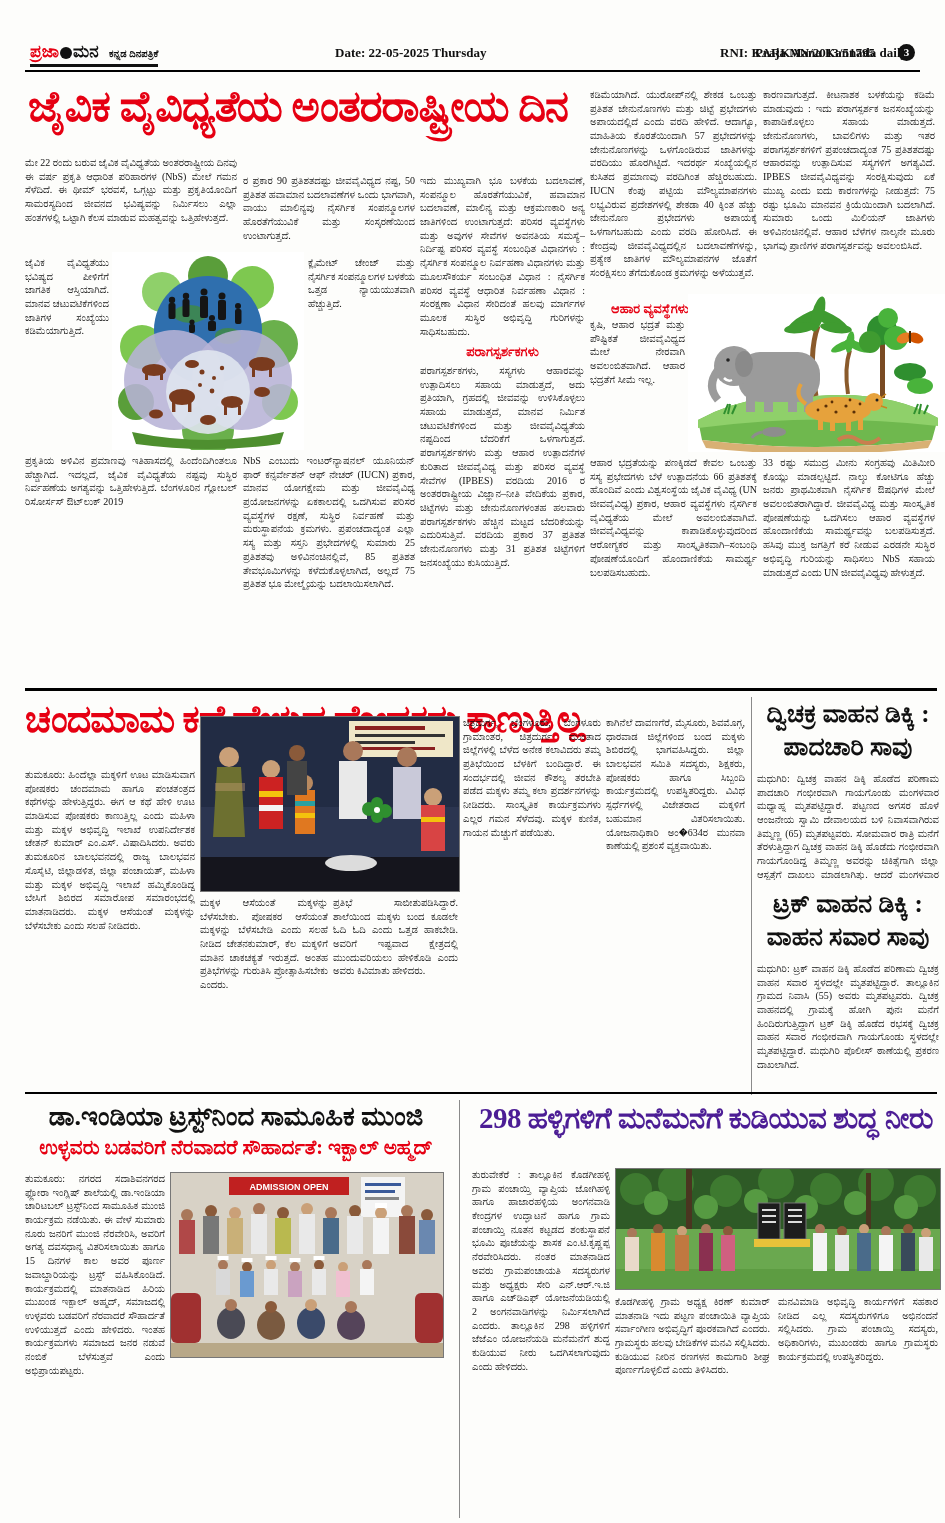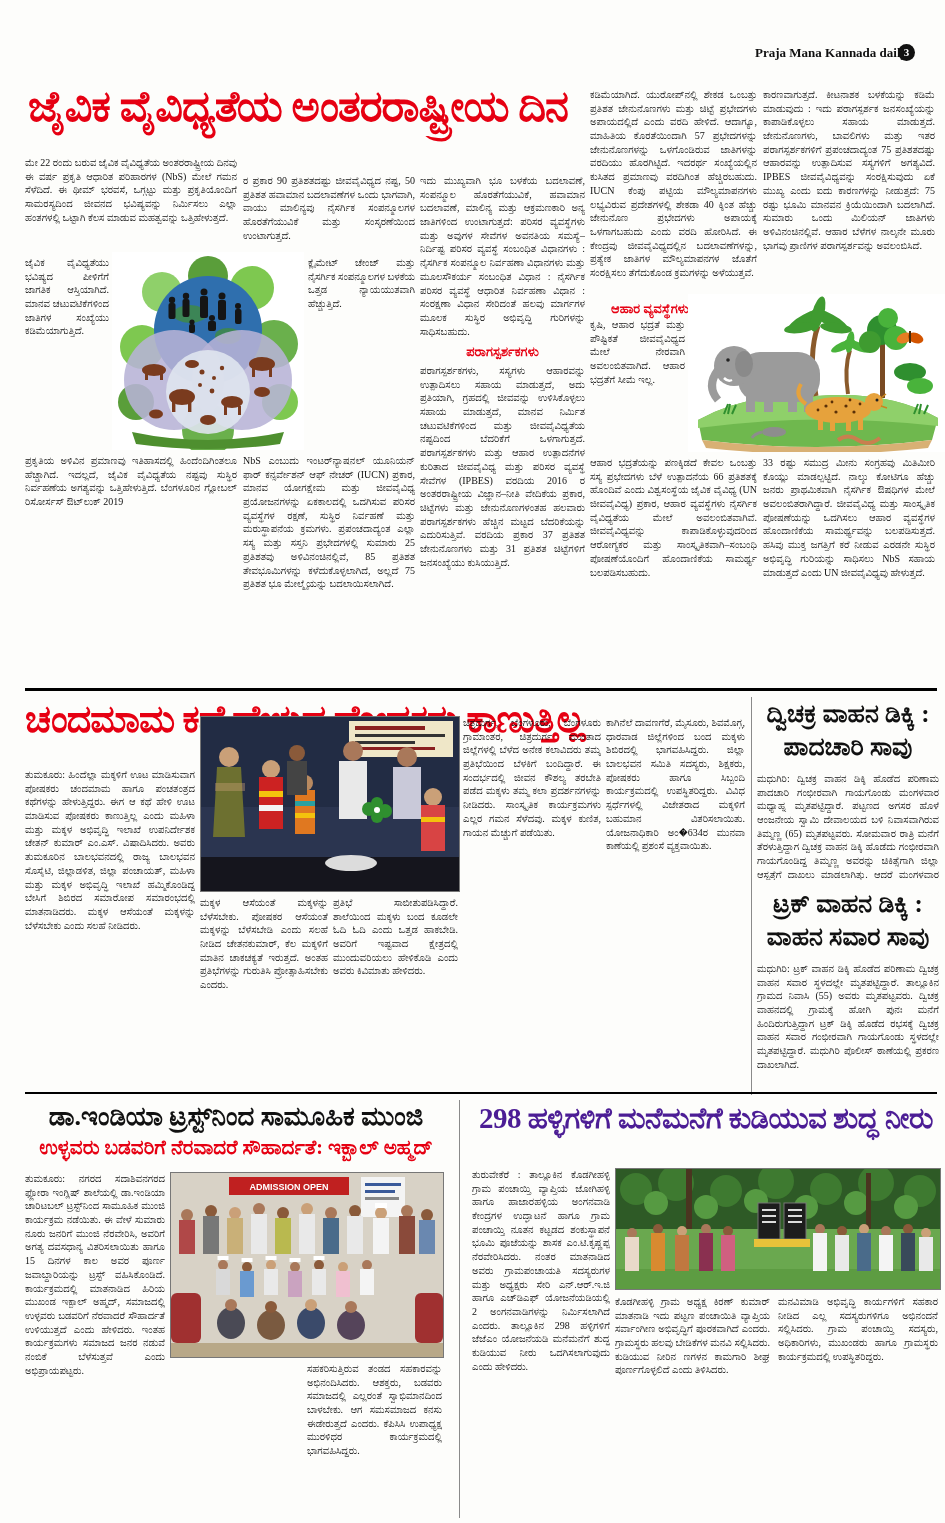--- a/index.html
+++ b/index.html
@@ -20,20 +20,28 @@
   .pagenum{width:17px;height:17px;border-radius:50%;background:#111;color:#fff;font-size:11px;
            font-weight:bold;text-align:center;line-height:17px;}
   .photo{border:1px solid #777;overflow:hidden;background:#ccc;}
   svg{display:block;}
 </style>
 </head>
 <body>
 
 <div class="page">
 
+  <div class="abs" style="left:25px;top:42px;width:895px;height:28px;border-bottom:2px solid #000;">
+    <span class="masthead abs" style="left:5px;top:0;">
+      <span class="red">ಪ್ರಜಾ</span><span style="display:inline-block;width:12px;height:12px;border-radius:50%;background:#111;vertical-align:middle;margin:0 1px;"></span><span>ಮನ</span>
+      <span style="font-size:10px;font-weight:bold;margin-left:6px;">ಕನ್ನಡ ದಿನಪತ್ರಿಕೆ</span>
+    </span>
+    <span class="meta abs" style="left:310px;top:3px;">Date: 22-05-2025 Thursday</span>
+    <span class="meta abs" style="left:695px;top:3px;">RNI: KARKAN/2013/51795</span>
+  </div>
   <span class="meta abs" style="left:1143px;"></span>
   <span class="meta abs" style="left:755px;top:45px;">Praja Mana Kannada daily</span>
   <div class="pagenum abs" style="left:898px;top:44px;">3</div>
 
   <div class="abs headline1" style="left:28px;top:84px;width:556px;height:88px;">ಜೈವಿಕ ವೈವಿಧ್ಯತೆಯ ಅಂತರರಾಷ್ಟ್ರೀಯ ದಿನ</div>
 
   <div class="abs bodytxt" style="left:25px;top:156px;width:212px;height:80px;">ಮೇ 22 ರಂದು ಬರುವ ಜೈವಿಕ ವೈವಿಧ್ಯತೆಯ ಅಂತರರಾಷ್ಟ್ರೀಯ ದಿನವು ಈ ವರ್ಷ ಪ್ರಕೃತಿ ಆಧಾರಿತ ಪರಿಹಾರಗಳ (NbS) ಮೇಲೆ ಗಮನ ಸೆಳೆದಿದೆ. ಈ ಥೀಮ್ ಭರವಸೆ, ಒಗ್ಗಟ್ಟು ಮತ್ತು ಪ್ರಕೃತಿಯೊಂದಿಗೆ ಸಾಮರಸ್ಯದಿಂದ ಜೀವನದ ಭವಿಷ್ಯವನ್ನು ನಿರ್ಮಿಸಲು ಎಲ್ಲಾ ಹಂತಗಳಲ್ಲಿ ಒಟ್ಟಾಗಿ ಕೆಲಸ ಮಾಡುವ ಮಹತ್ವವನ್ನು ಒತ್ತಿಹೇಳುತ್ತದೆ.</div>
   <div class="abs bodytxt" style="left:25px;top:256px;width:84px;height:194px;">ಜೈವಿಕ ವೈವಿಧ್ಯತೆಯು ಭವಿಷ್ಯದ ಪೀಳಿಗೆಗೆ ಜಾಗತಿಕ ಆಸ್ತಿಯಾಗಿದೆ. ಮಾನವ ಚಟುವಟಿಕೆಗಳಿಂದ ಜಾತಿಗಳ ಸಂಖ್ಯೆಯು ಕಡಿಮೆಯಾಗುತ್ತಿದೆ.</div>
   <div class="abs bodytxt" style="left:25px;top:454px;width:212px;height:196px;">ಪ್ರಕೃತಿಯ ಅಳಿವಿನ ಪ್ರಮಾಣವು ಇತಿಹಾಸದಲ್ಲಿ ಹಿಂದೆಂದಿಗಿಂತಲೂ ಹೆಚ್ಚಾಗಿದೆ. ಇದಲ್ಲದೆ, ಜೈವಿಕ ವೈವಿಧ್ಯತೆಯ ನಷ್ಟವು ಸುಸ್ಥಿರ ನಿರ್ವಹಣೆಯ ಅಗತ್ಯವನ್ನು ಒತ್ತಿಹೇಳುತ್ತಿದೆ. ಬೆಂಗಳೂರಿನ ಗ್ಲೋಬಲ್ ರಿಸೋರ್ಸಸ್ ಔಟ್‌ಲುಕ್ 2019</div>
 
@@ -366,21 +374,20 @@
           <circle cx="140" cy="132" r="6" fill="#caa078"></circle>
         <ellipse cx="180" cy="152" rx="14" ry="15" fill="#55445a"></ellipse>
           <circle cx="180" cy="134" r="6" fill="#a9785a"></circle>
       </g>
       <rect x="0" y="120" width="30" height="50" rx="6" fill="#a03030"></rect>
       <rect x="244" y="120" width="28" height="50" rx="6" fill="#a03030"></rect>
       <rect y="170" width="272" height="14" fill="#b8a888"></rect>
     </svg>
   </div>
 
-  <div class="abs bodytxt" style="left:307px;top:1362px;width:135px;height:154px;">ಸಹಕರಿಸುತ್ತಿರುವ ತಂಡದ ಸಹಕಾರವನ್ನು ಅಭಿನಂದಿಸಿದರು. ಆಶಕ್ತರು, ಬಡವರು ಸಮಾಜದಲ್ಲಿ ಎಲ್ಲರಂತೆ ಸ್ವಾಭಿಮಾನದಿಂದ ಬಾಳಬೇಕು. ಆಗ ಸಮಸಮಾಜದ ಕನಸು ಈಡೇರುತ್ತದೆ ಎಂದರು. ಕೆಪಿಸಿಸಿ ಉಪಾಧ್ಯಕ್ಷ ಮುರಳಿಧರ ಕಾರ್ಯಕ್ರಮದಲ್ಲಿ ಭಾಗವಹಿಸಿದ್ದರು.</div>
 
   <div class="v-rule" style="left:459px;top:1100px;height:418px;"></div>
 
   <div class="abs headline4" style="left:472px;top:1102px;width:468px;">298 ಹಳ್ಳಿಗಳಿಗೆ ಮನೆಮನೆಗೆ ಕುಡಿಯುವ ಶುದ್ಧ ನೀರು</div>
 
   <div class="abs bodytxt" style="left:472px;top:1168px;width:138px;height:348px;">ತುರುವೇಕೆರೆ : ತಾಲ್ಲೂಕಿನ ಕೊಡಗೀಹಳ್ಳಿ ಗ್ರಾಮ ಪಂಚಾಯ್ತಿ ವ್ಯಾಪ್ತಿಯ ಜೋಗಿಹಳ್ಳಿ ಹಾಗೂ ಹಾಜಾರಹಳ್ಳಿಯ ಅಂಗನವಾಡಿ ಕೇಂದ್ರಗಳ ಉದ್ಘಾಟನೆ ಹಾಗೂ ಗ್ರಾಮ ಪಂಚಾಯ್ತಿ ನೂತನ ಕಟ್ಟಡದ ಶಂಕುಸ್ಥಾಪನೆ ಭೂಮಿ ಪೂಜೆಯನ್ನು ಶಾಸಕ ಎಂ.ಟಿ.ಕೃಷ್ಣಪ್ಪ ನೆರವೇರಿಸಿದರು. ನಂತರ ಮಾತನಾಡಿದ ಅವರು ಗ್ರಾಮಪಂಚಾಯತಿ ಸದಸ್ಯರುಗಳ ಮತ್ತು ಅಧ್ಯಕ್ಷರು ಸೇರಿ ಎನ್.ಆರ್.ಇ.ಜಿ ಹಾಗೂ ಎಚ್‌ಡಿಎಫ್ ಯೋಜನೆಯಡಿಯಲ್ಲಿ 2 ಅಂಗನವಾಡಿಗಳನ್ನು ನಿರ್ಮಿಸಲಾಗಿದೆ ಎಂದರು. ತಾಲ್ಲೂಕಿನ 298 ಹಳ್ಳಿಗಳಿಗೆ ಜೆಜೆಎಂ ಯೋಜನೆಯಡಿ ಮನೆಮನೆಗೆ ಶುದ್ಧ ಕುಡಿಯುವ ನೀರು ಒದಗಿಸಲಾಗುವುದು ಎಂದು ಹೇಳಿದರು.</div>
 
   <div class="abs photo" style="left:615px;top:1168px;width:324px;height:120px;">
     <svg width="324" height="120" viewBox="0 0 324 120">
       <rect width="324" height="120" fill="#cfe0d8"></rect>
@@ -461,16 +468,16 @@
             <rect x="-7" y="4" width="14" height="38" fill="#394a5a"></rect>
           </g>
         <g transform="translate(310,64)">
             <circle r="5" fill="#caa078"></circle>
             <rect x="-7" y="4" width="14" height="34" fill="#e9e9e9"></rect>
           </g>
       </g>
     </svg>
   </div>
 
-  <div class="abs bodytxt" style="left:615px;top:1295px;width:155px;height:222px;">ಕೊಡಗೀಹಳ್ಳಿ ಗ್ರಾಮ ಅಧ್ಯಕ್ಷ ಕಿರಣ್ ಕುಮಾರ್ ಮಾತನಾಡಿ ಇದು ಪಟ್ಟಣ ಪಂಚಾಯಿತಿ ವ್ಯಾಪ್ತಿಯ ಸರ್ವಾಂಗೀಣ ಅಭಿವೃದ್ಧಿಗೆ ಪೂರಕವಾಗಿದೆ ಎಂದರು. ಗ್ರಾಮಸ್ಥರು ಹಲವು ಬೇಡಿಕೆಗಳ ಮನವಿ ಸಲ್ಲಿಸಿದರು. ಕುಡಿಯುವ ನೀರಿನ ಣಗಳನ ಕಾಮಗಾರಿ ಶೀಘ್ರ ಪೂರ್ಣಗೊಳ್ಳಲಿದೆ ಎಂದು ತಿಳಿಸಿದರು.</div>
+  <div class="abs bodytxt" style="left:615px;top:1295px;width:155px;height:222px;">ಕೊಡಗೀಹಳ್ಳಿ ಗ್ರಾಮ ಅಧ್ಯಕ್ಷ ಕಿರಣ್ ಕುಮಾರ್ ಮಾತನಾಡಿ ಇದು ಪಟ್ಟಣ ಪಂಚಾಯಿತಿ ವ್ಯಾಪ್ತಿಯ ಸರ್ವಾಂಗೀಣ ಅಭಿವೃದ್ಧಿಗೆ ಪೂರಕವಾಗಿದೆ ಎಂದರು. ಗ್ರಾಮಸ್ಥರು ಹಲವು ಬೇಡಿಕೆಗಳ ಮನವಿ ಸಲ್ಲಿಸಿದರು. ಕುಡಿಯುವ ನೀರಿನ ರಣಗಳನ ಕಾಮಗಾರಿ ಶೀಘ್ರ ಪೂರ್ಣಗೊಳ್ಳಲಿದೆ ಎಂದು ತಿಳಿಸಿದರು.</div>
   <div class="abs bodytxt" style="left:778px;top:1295px;width:160px;height:222px;">ಮನವಿಮಾಡಿ ಅಭಿವೃದ್ಧಿ ಕಾರ್ಯಗಳಿಗೆ ಸಹಕಾರ ನೀಡಿದ ಎಲ್ಲ ಸದಸ್ಯರುಗಳಿಗೂ ಅಭಿನಂದನೆ ಸಲ್ಲಿಸಿದರು. ಗ್ರಾಮ ಪಂಚಾಯ್ತಿ ಸದಸ್ಯರು, ಅಧಿಕಾರಿಗಳು, ಮುಖಂಡರು ಹಾಗೂ ಗ್ರಾಮಸ್ಥರು ಕಾರ್ಯಕ್ರಮದಲ್ಲಿ ಉಪಸ್ಥಿತರಿದ್ದರು.</div>
 
 </div>
 
 </body></html>

